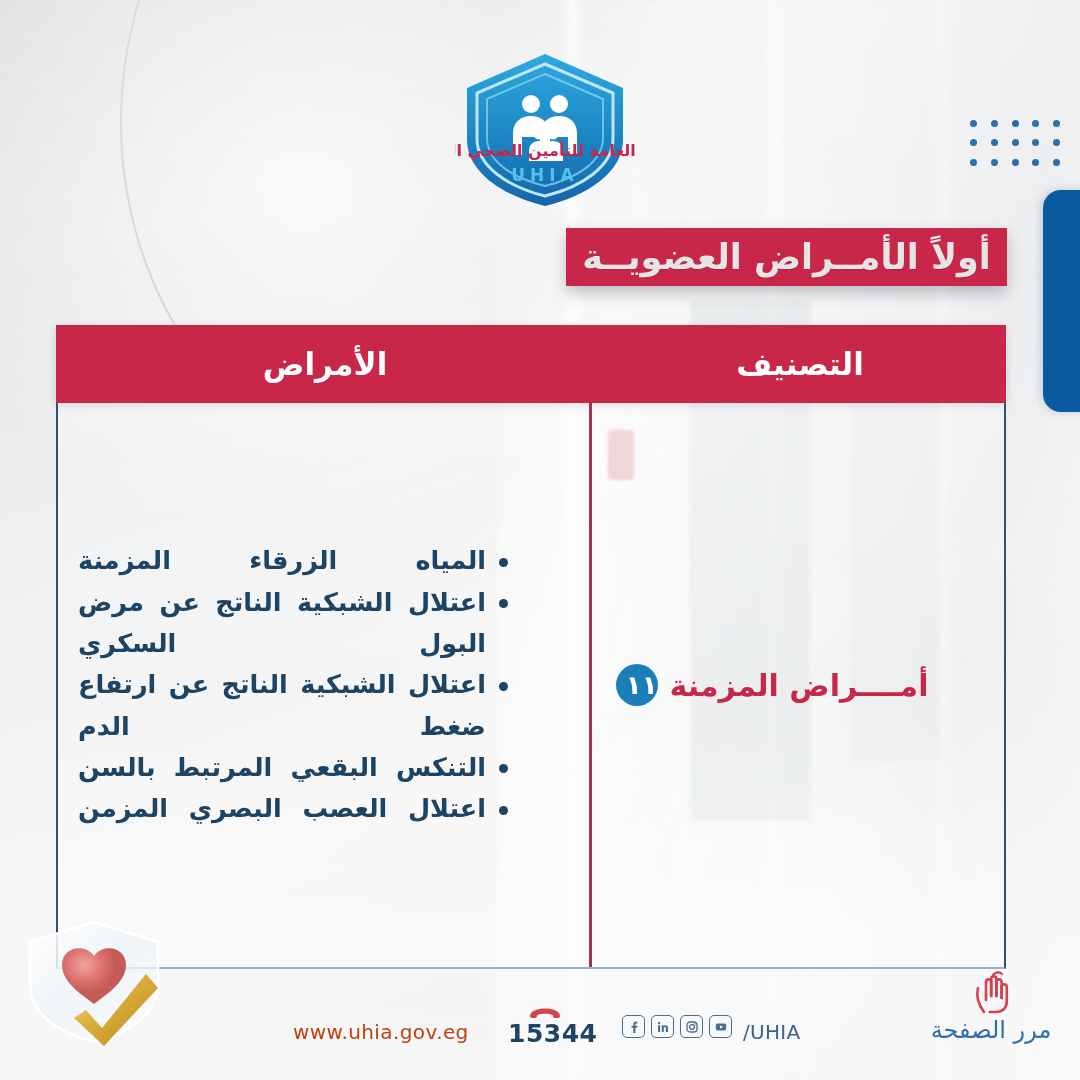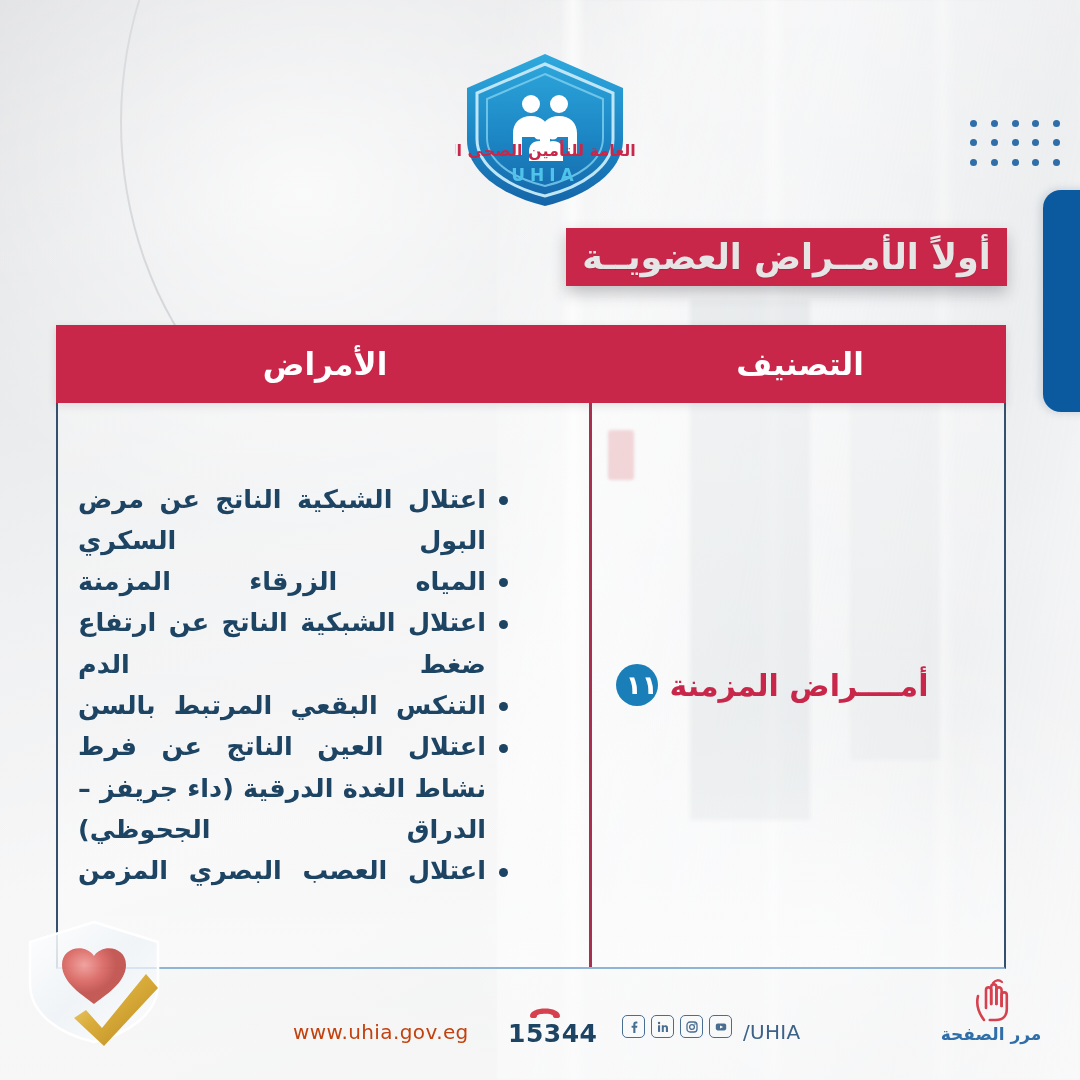--- a/index.html
+++ b/index.html
@@ -92,21 +92,21 @@
   .f-hot .ph{display:block;margin:0 auto 1px;width:34px;height:15px;}
   .f-hot .num{color:#1d4463;font-size:25px;font-weight:700;letter-spacing:.5px;}
   .f-social{position:absolute;left:622px;bottom:14px;display:flex;align-items:center;gap:6px;direction:ltr;}
   .f-social .si{width:21px;height:21px;border:1.4px solid #4a6e92;border-radius:5px;
     display:flex;align-items:center;justify-content:center;}
   .f-social .si svg{width:12px;height:12px;display:block;}
   .f-social .handle{color:#3d6288;font-size:20px;margin-left:5px;letter-spacing:.3px;margin-top:11px;}
 
   .swipe{position:absolute;right:14px;bottom:14px;width:150px;text-align:center;}
   .swipe .hand{display:block;margin:0 auto;width:58px;height:46px;}
-  .swipe .lbl{color:#2f6ea8;font-size:17px;font-weight:700;}
+  .swipe .lbl{color:#2f6ea8;font-size:24px;font-weight:400;}
 </style>
 </head>
 <body>
 
 <div class="bg">
   <div class="bg-base"></div>
   <div class="bg-corridor"></div>
   <div class="bg-wash1"></div>
   <div class="bg-wash2"></div>
   <div class="bg-arc"></div>
@@ -189,25 +189,24 @@
 
     <div class="c-class">
       <span class="class-label">أمــــراض المزمنة</span>
       <span class="badge">
         <span>١١</span>
       </span>
     </div>
 
     <div class="c-dis">
       <ul class="dis-list">
+        <li>المياه الزرقاء المزمنة</li>
         <li>اعتلال الشبكية الناتج عن مرض البول السكري</li>
-        <li>المياه الزرقاء المزمنة</li>
         <li>اعتلال الشبكية الناتج عن ارتفاع ضغط الدم</li>
         <li>التنكس البقعي المرتبط بالسن</li>
-        <li>اعتلال العين الناتج عن فرط نشاط الغدة الدرقية (داء جريفز – الدراق الجحوظي)</li>
         <li>اعتلال العصب البصري المزمن</li>
       </ul>
     </div>
   </div>
 </div>
 
 <div class="shield-art">
   <svg viewBox="0 0 152 128" xmlns="http://www.w3.org/2000/svg">
     <defs>
       <linearGradient id="glass" x1="0" y1="0" x2="1" y2="1">

